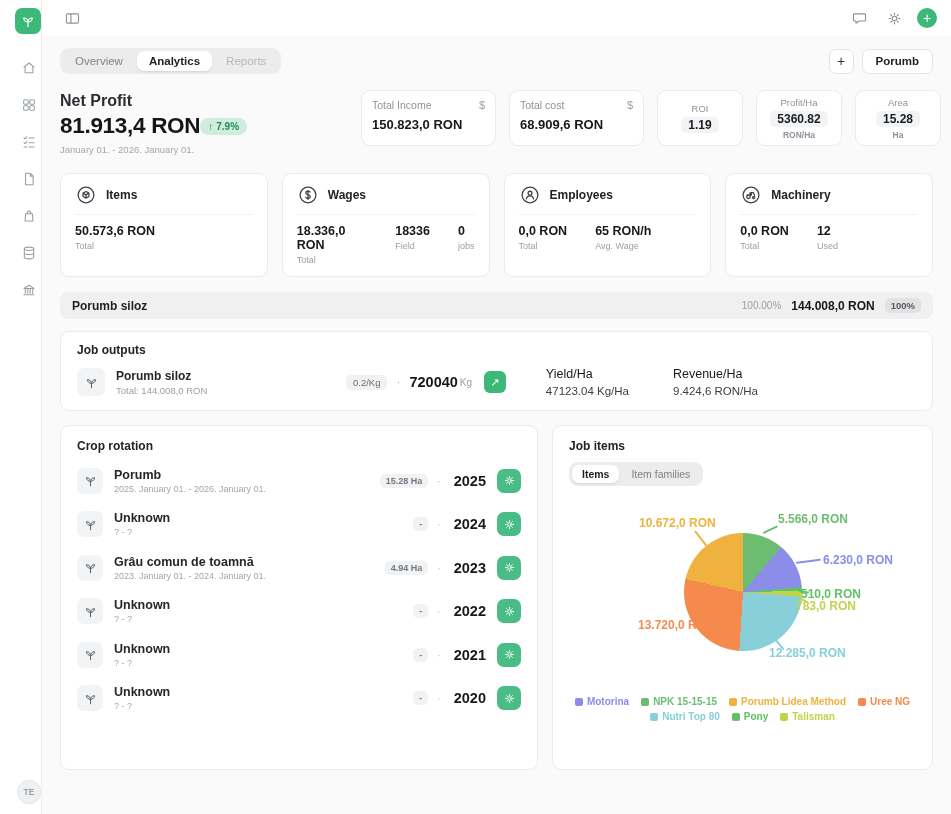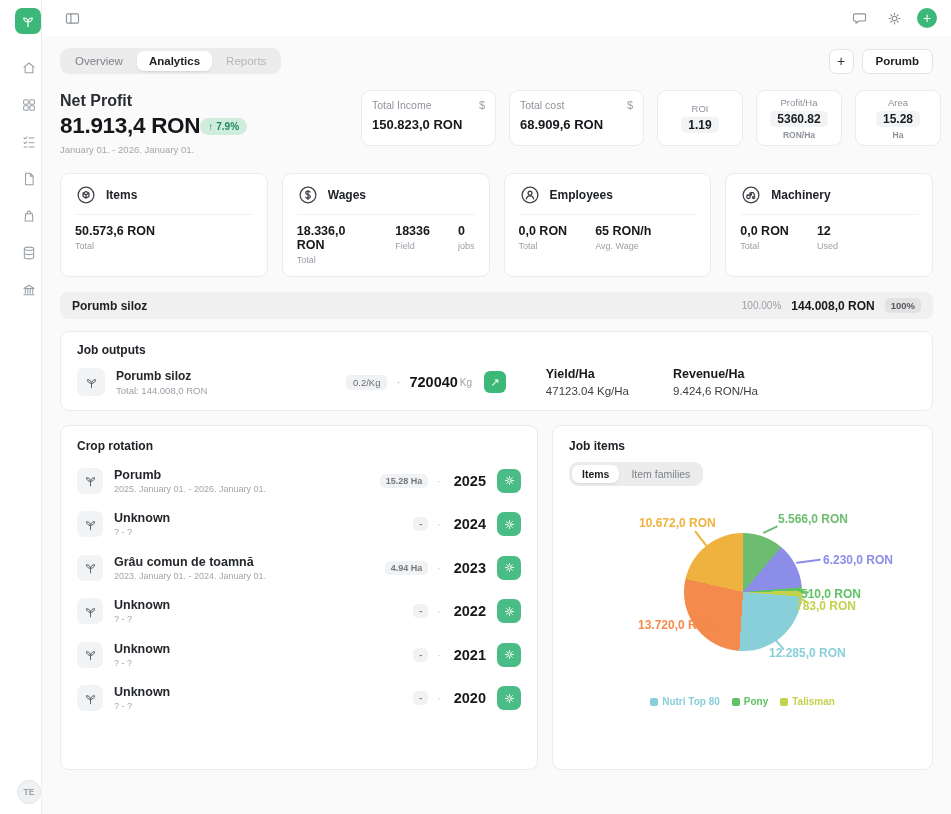--- a/index.html
+++ b/index.html
@@ -83,21 +83,21 @@
   .icon-tile svg { width:15px; height:15px; stroke:#5c636a; fill:none; stroke-width:1.6; stroke-linecap:round; stroke-linejoin:round; }
   .jo-nameblock { margin-left:11px; width:230px; }
   .jo-name { font-size:12px; font-weight:600; color:#24272b; }
   .jo-total { font-size:9.5px; color:#9aa0a7; margin-top:2px; }
   .rate-pill { font-size:9.5px; color:#6a6f75; background:#f0f1f2; border-radius:5px; padding:2px 7px; }
   .jo-dot { color:#b9bec3; margin:0 9px; font-size:12px; }
   .jo-amount { font-size:14.5px; font-weight:800; color:#141619; }
   .jo-unit { font-size:10px; color:#9aa0a7; margin-left:2px; }
   .go-btn { width:22px; height:22px; border:none; background:#3cb878; color:#fff; border-radius:6px; font-size:11px; margin-left:12px; cursor:pointer; display:flex; align-items:center; justify-content:center; }
   .jo-metrics { margin-left:auto; margin-right:158px; display:flex; gap:44px; }
-  .jm-label { font-size:12.5px; font-weight:700; color:#17191c; }
+  .jm-label { font-size:12.5px; font-weight:400; color:#17191c; }
   .jm-val { font-size:11.5px; color:#3c4046; margin-top:4px; }
 
   
   .bottom { display:flex; gap:14px; margin-top:14px; height:345px; }
   .crop-rot { flex:0 0 478px; padding:13px 16px; }
   .cr-title { font-size:12px; font-weight:700; color:#202327; }
   .cr-row { display:flex; align-items:center; height:43.5px; }
   .cr-rows { margin-top:6px; }
   .cr-nameblock { margin-left:11px; flex:1; min-width:0; }
   .cr-name { font-size:12.5px; font-weight:600; color:#24272b; }
@@ -605,20 +605,38 @@
             <div class="pie-line ln-2" style="background: rgb(95, 194, 99);"></div>
             <div class="pie-line ln-3" style="background: rgb(195, 210, 75);"></div>
             <div class="pie-line ln-4" style="background: rgb(137, 207, 217);"></div>
             <div class="pie-line ln-5" style="background: rgb(244, 138, 76);"></div>
             <div class="pie-line ln-6" style="background: rgb(240, 178, 63);"></div>
           </div>
 
           <div class="legend">
             <div class="legend-row">
                 <span class="legend-item">
+                  <span class="legend-swatch" style="background: rgb(139, 141, 232);"></span>
+                  <span style="color: rgb(139, 141, 232);">Motorina</span>
+                </span>
+                <span class="legend-item">
+                  <span class="legend-swatch" style="background: rgb(109, 189, 112);"></span>
+                  <span style="color: rgb(109, 189, 112);">NPK 15-15-15</span>
+                </span>
+                <span class="legend-item">
+                  <span class="legend-swatch" style="background: rgb(240, 178, 63);"></span>
+                  <span style="color: rgb(240, 178, 63);">Porumb Lidea Method</span>
+                </span>
+                <span class="legend-item">
+                  <span class="legend-swatch" style="background: rgb(244, 138, 76);"></span>
+                  <span style="color: rgb(244, 138, 76);">Uree NG</span>
+                </span>
+              </div>
+            <div class="legend-row">
+                <span class="legend-item">
                   <span class="legend-swatch" style="background: rgb(137, 207, 217);"></span>
                   <span style="color: rgb(137, 207, 217);">Nutri Top 80</span>
                 </span>
                 <span class="legend-item">
                   <span class="legend-swatch" style="background: rgb(95, 194, 99);"></span>
                   <span style="color: rgb(95, 194, 99);">Pony</span>
                 </span>
                 <span class="legend-item">
                   <span class="legend-swatch" style="background: rgb(195, 210, 75);"></span>
                   <span style="color: rgb(195, 210, 75);">Talisman</span>

